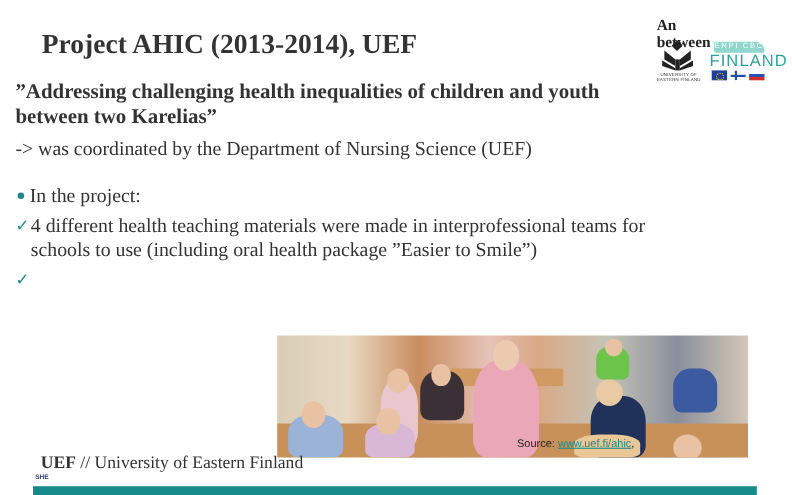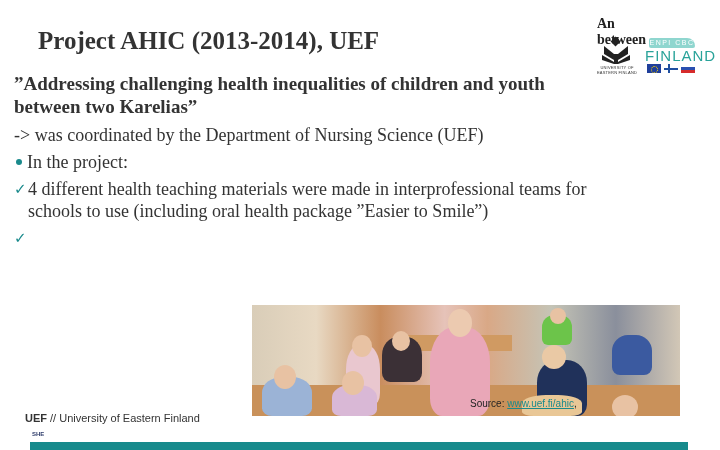--- a/index.html
+++ b/index.html
@@ -90,21 +90,21 @@
       line-height: 23px;
       color: #333;
     }
     .line {
       font-family: "Liberation Serif", serif;
       font-size: 18px;
       line-height: 22px;
       color: #333;
     }
     .coord { margin-top: 6px; }
-    .bullet-line { margin-top: 5px; display: flex; align-items: center; }
+    .bullet-line { margin-top: 21px; display: flex; align-items: center; }
     .bullet {
       display: inline-block; width: 6px; height: 6px; border-radius: 50%;
       background: #1a8a8c; margin: 0 5px 0 2px;
     }
     .check-item { margin-top: 5px; position: relative; padding-left: 14px; }
     .check {
       position: absolute; left: 0; top: 0;
       color: #1a8a8c; font-size: 15px; line-height: 22px;
       font-family: "DejaVu Sans", sans-serif;
     }
@@ -116,23 +116,23 @@
       width: 428px; height: 111px;
       overflow: hidden;
       background: linear-gradient(90deg, #d9cdb8 0%, #e8d9c3 15%, #c98d5e 30%, #e6c3b9 45%, #d9a886 55%, #c5c4b6 70%, #8a8f9c 85%, #d2c7b6 100%);
     }
     .photo .desk { position: absolute; background: #c88a52; }
     .photo .person { position: absolute; border-radius: 40% 40% 20% 20%; }
     .photo .head { position: absolute; border-radius: 50%; background: #e8c2a3; }
 
     .footer-uef {
       position: absolute;
-      left: 25px; top: 412px;
-      font-family: Liberation Sans, sans-serif;
-      font-size: 11px;
+      left: 37px; top: 412px;
+      font-family: Liberation Serif, serif;
+      font-size: 16px;
       color: #333;
       white-space: nowrap;
     }
     .footer-uef .uef-bold { font-weight: bold; }
     .she-logo {
       position: absolute; left: 32px; top: 431px;
       font-family: "Liberation Sans", sans-serif;
       font-size: 6px; font-weight: bold; color: #2f3d6b;
     }
     .source {

